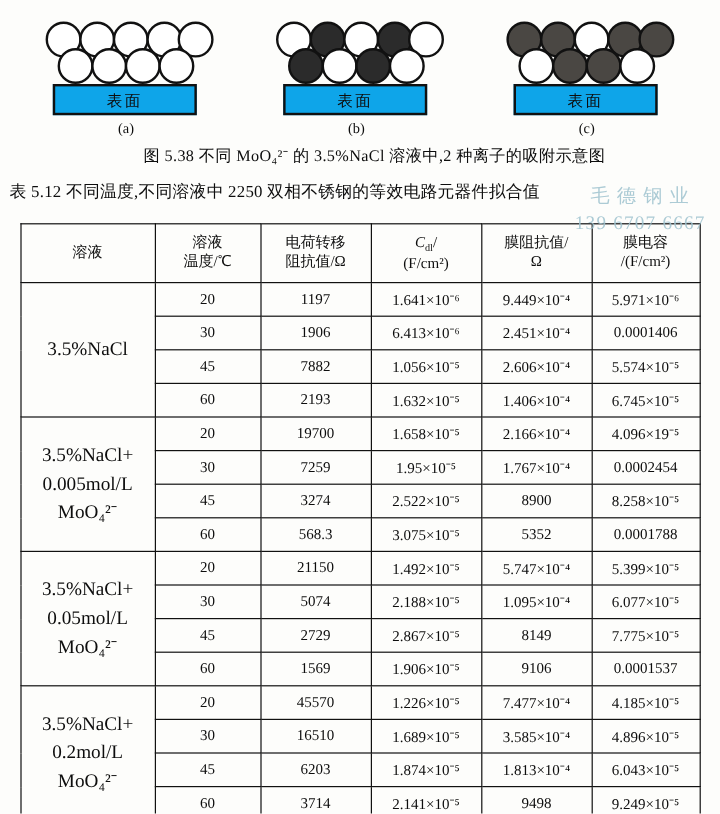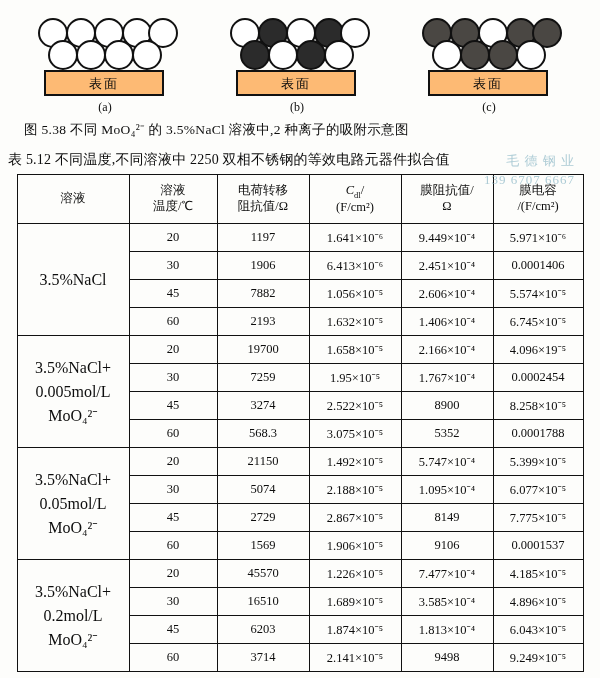--- a/index.html
+++ b/index.html
@@ -50,37 +50,38 @@
   .ball.dark  { background: #2b2b2b; }
   .ball.grey  { background: #4a4743; }
 
   .surface-box {
     position: absolute;
     left: 14px;
     top: 56px;
     width: 120px;
     height: 26px;
     border: 2px solid #111;
-    background: #fdba74;
+    background: #0ea5e9;
     box-sizing: border-box;
     text-align: center;
     line-height: 24px;
     font-size: 13px;
     letter-spacing: 2px;
   }
   .fig-label {
     position: absolute;
     top: 86px;
     width: 150px;
     text-align: center;
     font-size: 12px;
   }
 
   
   .fig-caption {
+    text-align: center;
     font-size: 13.5px;
     margin-top: 4px;
     letter-spacing: 0.3px;
     padding-left: 24px;
   }
   .legend {
     text-align: center;
     font-size: 13px;
     margin-top: 7px;
   }
@@ -91,33 +92,33 @@
     border: 2px solid #111;
     border-radius: 50%;
     vertical-align: -3px;
     box-sizing: border-box;
   }
   .legend .circ.white { background: #fff; }
   .legend .circ.black { background: #161616; }
 
   .table-caption {
     font-size: 14px;
-    margin: 12px 0 5px 8px;
+    margin: 12px 0 17px 8px;
     letter-spacing: 0.2px;
   }
 
   
   .watermark {
     position: absolute;
-    right: 25px;
+    right: 12px;
     top: 146px;
     color: #9fc3cf;
-    font-size: 13px;
+    font-size: 16px;
     line-height: 1.45;
-    text-align: right;
+    text-align: center;
     opacity: 0.85;
     letter-spacing: 1px;
   }
 
   
   table.data {
     border-collapse: collapse;
     width: 566px;
     margin: 0 auto;
     table-layout: fixed;

